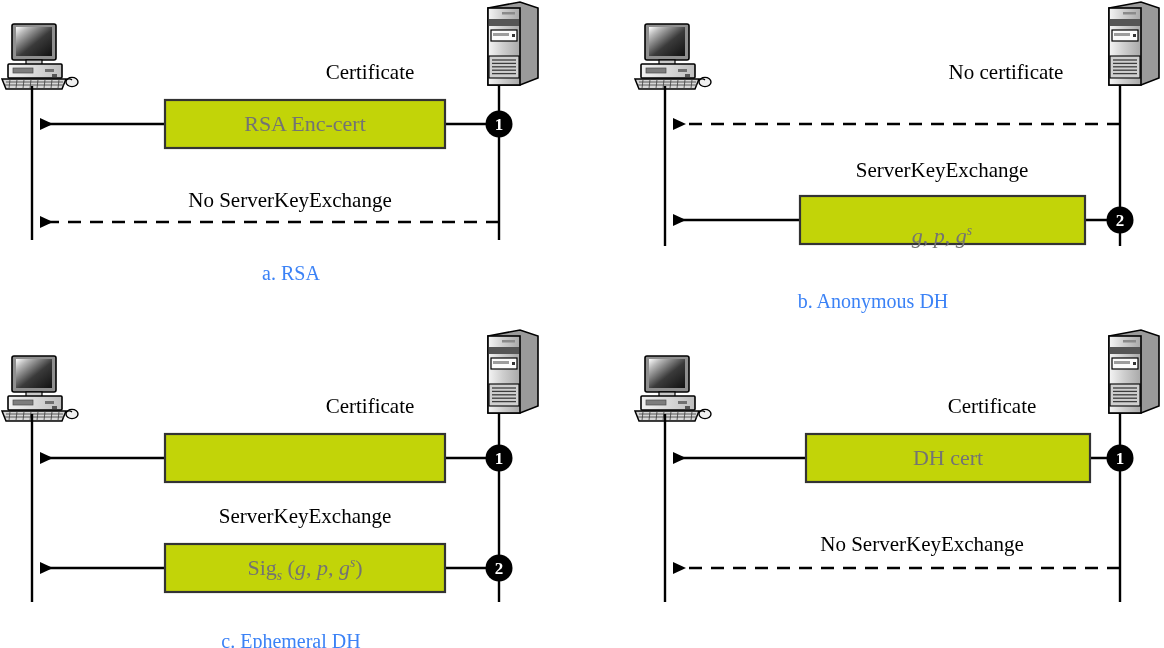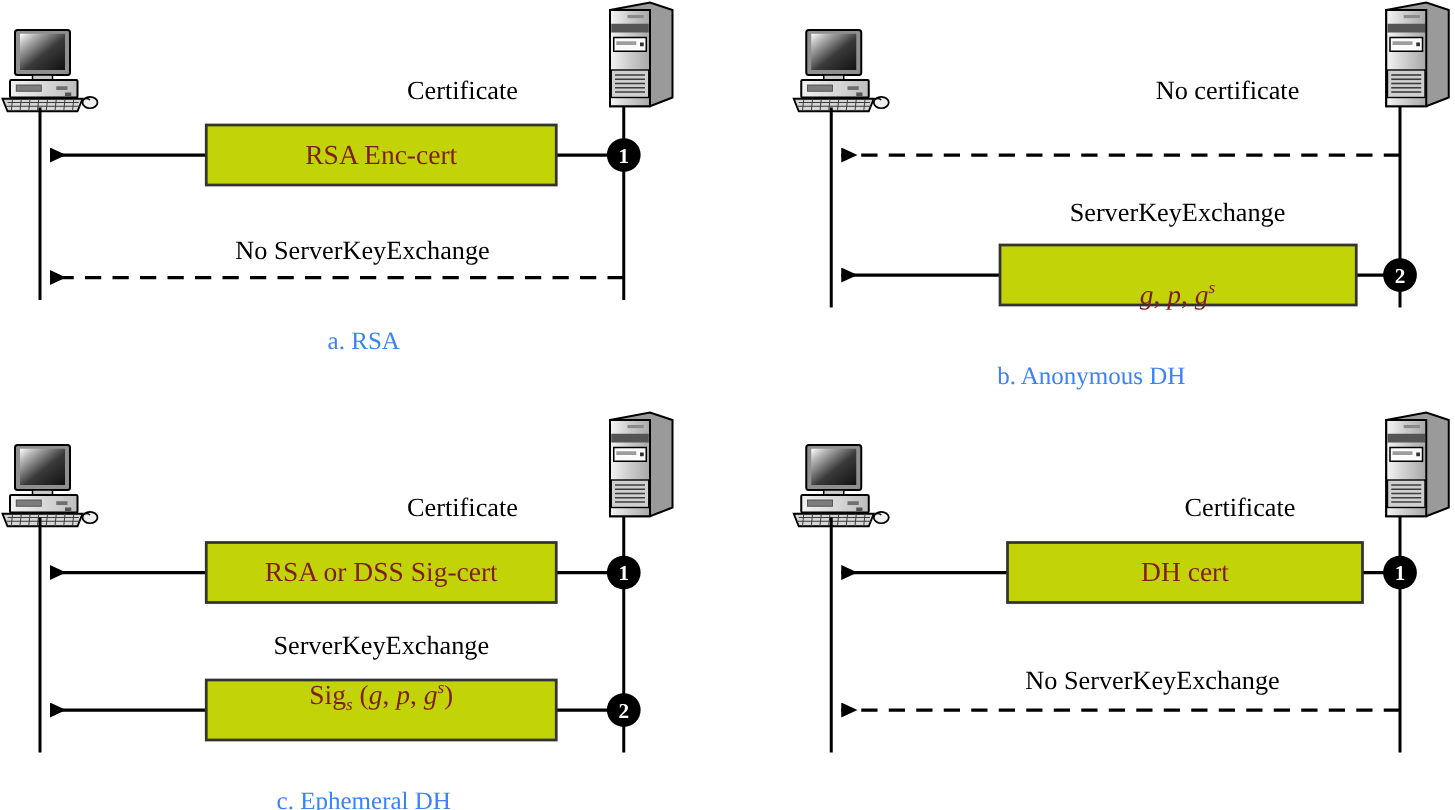--- a/index.html
+++ b/index.html
@@ -46,21 +46,21 @@
     font-family: "Liberation Serif", "DejaVu Serif", serif;
     color: #000;
     white-space: nowrap;
     text-align: center;
     transform: translateX(-50%);
   }
   .box-text {
     position: absolute;
     font-size: 22px;
     font-family: "Liberation Serif", "DejaVu Serif", serif;
-    color: #7f1d1d;
+    color: #737373;
     white-space: nowrap;
     text-align: center;
     transform: translate(-50%, -50%);
     line-height: 1;
   }
   .box-text .mi {
     font-style: italic;
   }
   .box-text sup {
     font-size: 0.62em;
@@ -232,21 +232,21 @@
       <line x1="538" y1="85" x2="538" y2="246" stroke="#000" stroke-width="2.4"></line>
 
       <line x1="538" y1="124" x2="91" y2="124" stroke="#000" stroke-width="2.6" stroke-dasharray="13,9" marker-end="url(#arrB)"></line>
 
       <line x1="536" y1="220" x2="91" y2="220" stroke="#000" stroke-width="2.6" marker-end="url(#arrB)"></line>
       <rect x="218" y="196" width="285" height="48" fill="#c2d408" stroke="#333333" stroke-width="2.2"></rect>
 
       <circle cx="538" cy="220" r="13.5" fill="#000000"></circle>
     </svg>
 
-    <div class="msg-label" style="left:400px; top:60px;">No certificate</div>
+    <div class="msg-label" style="left:424px; top:60px;">No certificate</div>
 
     <div class="msg-label" style="left:360px; top:158px;">ServerKeyExchange</div>
     <div class="box-text" style="left:360px; top:236px;"><span class="mi">g</span>, <span class="mi">p</span>, <span class="mi">g</span><sup>s</sup></div>
     <div class="step-num" style="left:538px; top:221px;">2</div>
 
     <div class="caption" style="left:0px; top:262px;margin-top:28px;">b. Anonymous DH</div>
   </div>
 
   <div class="panel" style="left:0px; top:324px;">
     <svg class="svg-layer" viewBox="0 0 582 324">
@@ -306,25 +306,24 @@
       <rect x="165" y="110" width="280" height="48" fill="#c2d408" stroke="#333333" stroke-width="2.2"></rect>
 
       <line x1="497" y1="244" x2="40" y2="244" stroke="#000" stroke-width="2.6" marker-end="url(#arrC)"></line>
       <rect x="165" y="220" width="280" height="48" fill="#c2d408" stroke="#333333" stroke-width="2.2"></rect>
 
       <circle cx="499" cy="134" r="13.5" fill="#000000"></circle>
       <circle cx="499" cy="244" r="13.5" fill="#000000"></circle>
     </svg>
 
     <div class="msg-label" style="left:370px; top:70px;">Certificate</div>
-    <div class="box-text" style="left:305px; top:134px;">RSA or DSS Sig-cert</div>
     <div class="step-num" style="left:499px; top:135px;">1</div>
 
     <div class="msg-label" style="left:305px; top:180px;">ServerKeyExchange</div>
-    <div class="box-text" style="left:305px; top:232px;">Sig<sub>s</sub>&nbsp;(<span class="mi">g</span>, <span class="mi">p</span>, <span class="mi">g</span><sup>s</sup>)</div>
+    <div class="box-text" style="left:305px; top:244px;">Sig<sub>s</sub>&nbsp;(<span class="mi">g</span>, <span class="mi">p</span>, <span class="mi">g</span><sup>s</sup>)</div>
     <div class="step-num" style="left:499px; top:245px;">2</div>
 
     <div class="caption" style="left:0px; top:286px;margin-top:20px;">c. Ephemeral DH</div>
   </div>
 
   <div class="panel" style="left:582px; top:324px;">
     <svg class="svg-layer" viewBox="0 0 582 324">
       <defs>
         <marker id="arrD" markerWidth="14" markerHeight="12" refX="13" refY="6" orient="auto" markerUnits="userSpaceOnUse">
           <path d="M13,0 L13,12 L0,6 Z" fill="#000000"></path>

